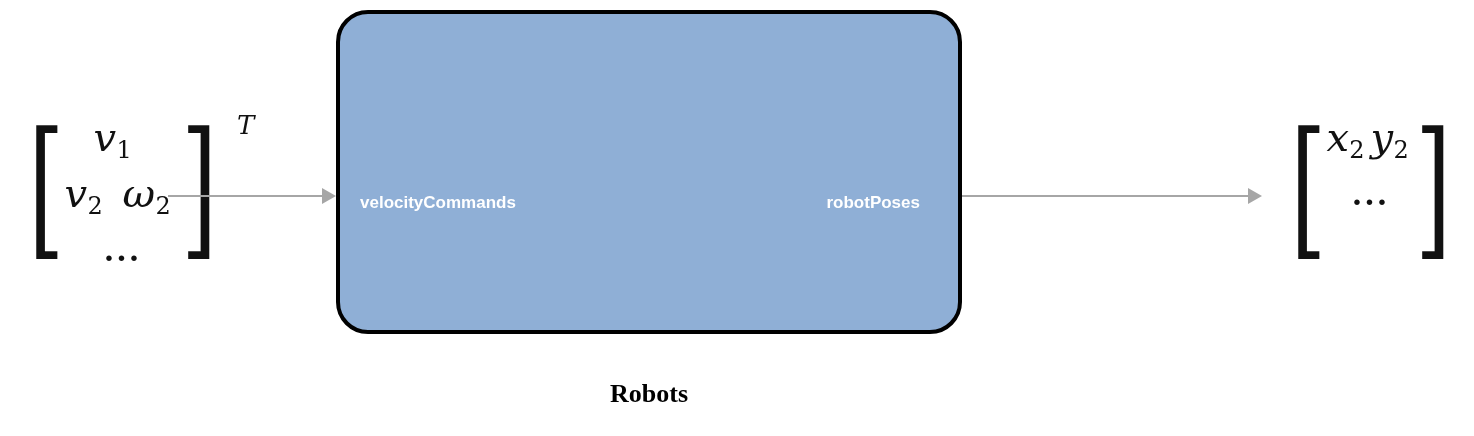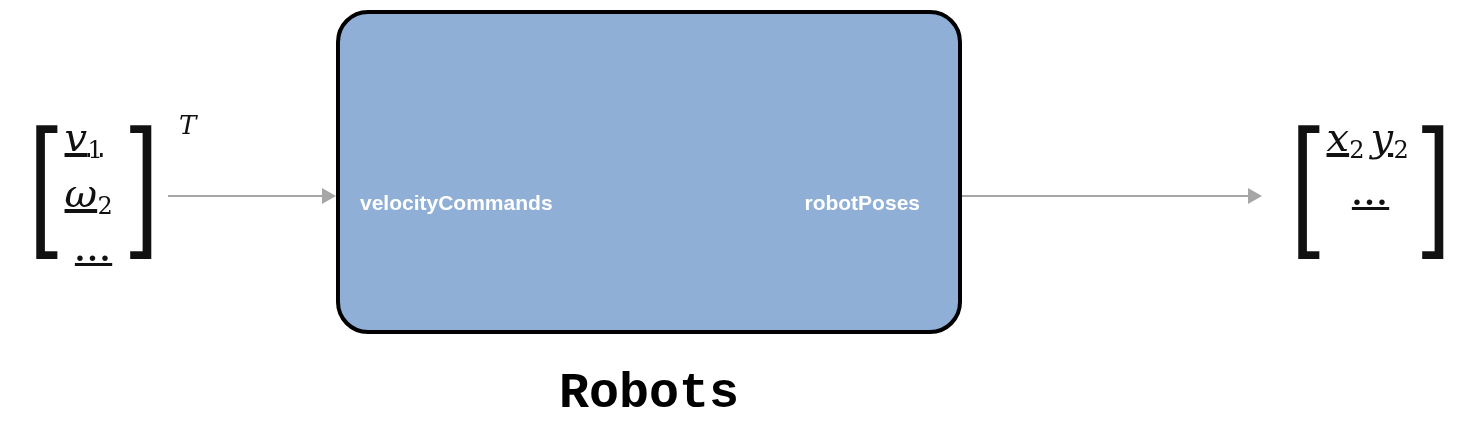--- a/index.html
+++ b/index.html
@@ -45,21 +45,20 @@
     flex-direction: column;
     justify-content: center;
     font-style: italic;
     font-size: 40px;
     line-height: 50px;
   }
   .mrow {
     display: flex;
     align-items: baseline;
     justify-content: center;
-    text-decoration: underline;
   }
   .mrow.dots {
     justify-content: center;
     font-style: normal;
     font-weight: bold;
     font-size: 30px;
     letter-spacing: 2px;
     padding-top: 2px;
   }
   .cell {
@@ -110,51 +109,52 @@
     box-sizing: border-box;
     border: 4px solid #000000;
     border-radius: 32px;
     background: #8fafd6;
   }
   .port-label {
     position: absolute;
     color: #ffffff;
     font-family: "Liberation Sans", sans-serif;
     font-weight: bold;
-    font-size: 21px;
+    font-size: 17px;
     line-height: 21px;
     white-space: nowrap;
   }
   #port-label-input  { left: 20px;  top: 178px; }
   #port-label-output { right: 38px; top: 178px; }
 
   
   #block-caption {
     position: absolute;
     text-align: center;
-    font-family: Liberation Mono, monospace;
+    font-family: Liberation Serif, serif;
     font-weight: bold;
-    font-size: 50px;
+    font-size: 26px;
     line-height: 44px;
     color: #000000;
     white-space: nowrap;
   }
 </style>
 </head>
 <body>
 
 <div id="canvas">
 
   <div class="matrix-expr" id="input-matrix" style="left:6px; top:112px;">
     <span class="bracket left">[</span>
     <div class="matrix-rows">
       <div class="mrow">
         <span class="cell" style="width:58px"><span>v</span><span class="sub">1</span></span>
       </div>
       <div class="mrow">
+        <span class="cell" style="width:58px"><span>v</span><span class="sub">2</span></span>
         <span class="cell" style="width:58px"><span>ω</span><span class="sub">2</span></span>
       </div>
       <div class="mrow dots">
         <span>...</span>
       </div>
     </div>
     <span class="bracket right">]</span>
     <span class="tsup">T</span>
   </div>
 

